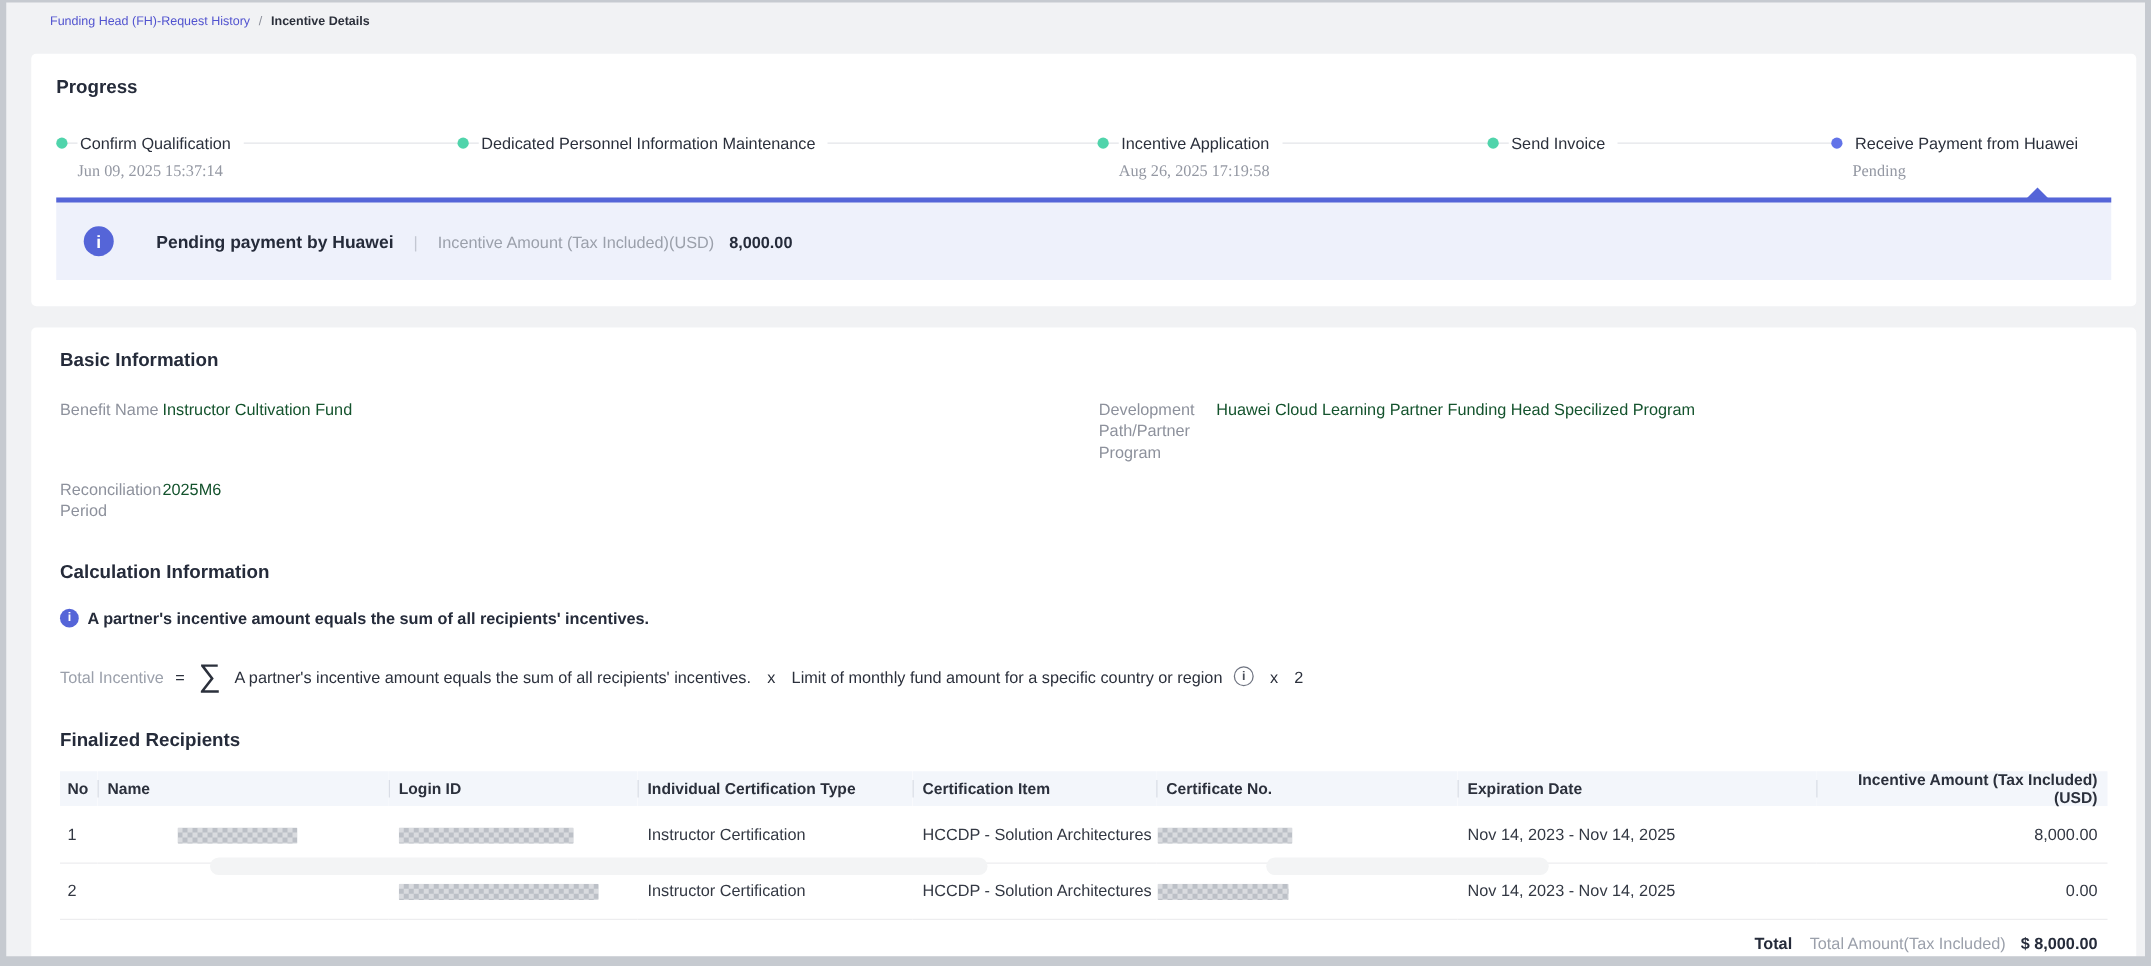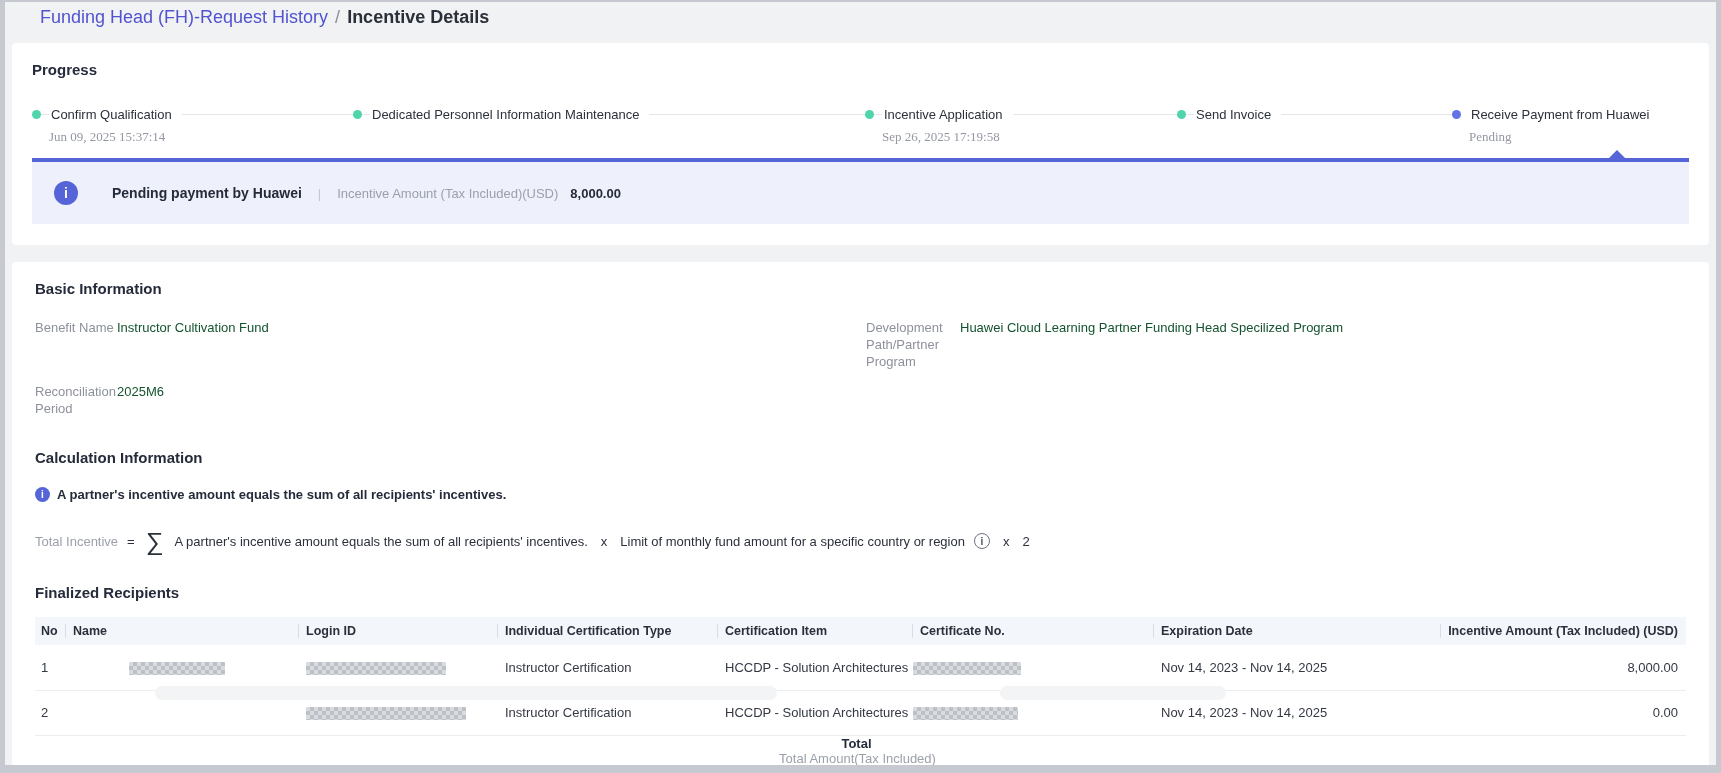--- a/index.html
+++ b/index.html
@@ -12,26 +12,26 @@
     --text-dark:#252b3a;
     --text-gray:#9498a3;
   }
   *{box-sizing:border-box;margin:0;padding:0;}
   html,body{width:1721px;height:773px;}
   body{font-family:"Liberation Sans","DejaVu Sans",sans-serif;font-size:13px;color:var(--text-dark);}
   .frame{position:relative;width:1721px;height:773px;background:#c6cad0;overflow:hidden;}
   .page{position:absolute;left:5px;right:5px;top:2px;bottom:8px;background:#f1f2f4;overflow:hidden;}
 
   
-  .breadcrumb{height:30px;display:flex;align-items:center;padding-left:35px;gap:7px;font-size:18px;}
+  .breadcrumb{height:30px;display:flex;align-items:center;padding-left:35px;gap:7px;font-size:10px;}
   .breadcrumb a{color:var(--link-blue);text-decoration:none;cursor:pointer;}
   .breadcrumb .sep{color:#8a8e99;}
   .breadcrumb .cur{color:#2b2f3a;font-weight:700;}
 
-  .card{position:absolute;left:7px;right:7px;background:#fff;border-radius:4px;}
+  .card{position:absolute;left:20px;right:7px;background:#fff;border-radius:4px;}
   .card h2{font-size:15px;font-weight:700;color:var(--text-dark);}
 
   
   .card-progress{top:41px;height:202px;padding:18px 20px 20px;}
   .stepper{position:relative;height:48px;margin-top:28px;}
   .stepper .track{position:absolute;left:4px;top:8px;width:1421px;height:1px;background:#e3e5e9;}
   .step{position:absolute;top:0;display:flex;align-items:flex-start;}
   .step .dot{width:9px;height:9px;border-radius:50%;margin-top:4px;flex:0 0 auto;}
   .step .dot.done{background:var(--success-green);}
   .step .dot.pending{background:var(--pending-blue);}
@@ -79,21 +79,21 @@
   th:not(:first-child)::before{content:"";position:absolute;left:0;top:7px;height:14px;width:1px;background:#d9dde6;}
   td{height:45px;border-bottom:1px solid #ededef;padding-left:8px;color:#33384399;color:#333843;}
   td:first-child{padding-left:6px;}
   th.c-amt,td.amt{text-align:right;padding-right:8px;}
   .redact{display:inline-block;height:13px;vertical-align:middle;border-radius:1px;
     background-image:repeating-conic-gradient(#bcc0c7 0% 25%,#d9dbdf 0% 50%);background-size:8px 8px;}
   .lightbar{position:absolute;height:14px;border-radius:7px;background:#f3f4f5;top:69px;}
   .lightbar.b1{left:120px;width:622px;}
   .lightbar.b2{left:965px;width:226px;}
 
-  .total-row{display:flex;justify-content:flex-start;align-items:center;height:37px;padding-right:8px;flex-direction:column;}
+  .total-row{display:flex;justify-content:flex-end;align-items:center;height:37px;padding-right:8px;}
   .total-row .tlabel{font-weight:700;}
   .total-row .glabel{color:#9ba0ab;margin:0 12px 0 14px;}
   .total-row .tval{font-weight:700;}
 </style>
 </head>
 <body>
 
 <div class="frame">
   <div class="page">
 
@@ -122,21 +122,21 @@
           <div class="texts">
             <div class="lbl">Dedicated Personnel Information Maintenance</div>
             <div class="sub"></div>
           </div>
         </div>
 
         <div class="step s3">
           <span class="dot done"></span>
           <div class="texts">
             <div class="lbl">Incentive Application</div>
-            <div class="sub">Sep 26, 2025 17:19:58</div>
+            <div class="sub">Aug 26, 2025 17:19:58</div>
           </div>
         </div>
 
         <div class="step s4">
           <span class="dot done"></span>
           <div class="texts">
             <div class="lbl">Send Invoice</div>
             <div class="sub"></div>
           </div>
         </div>

